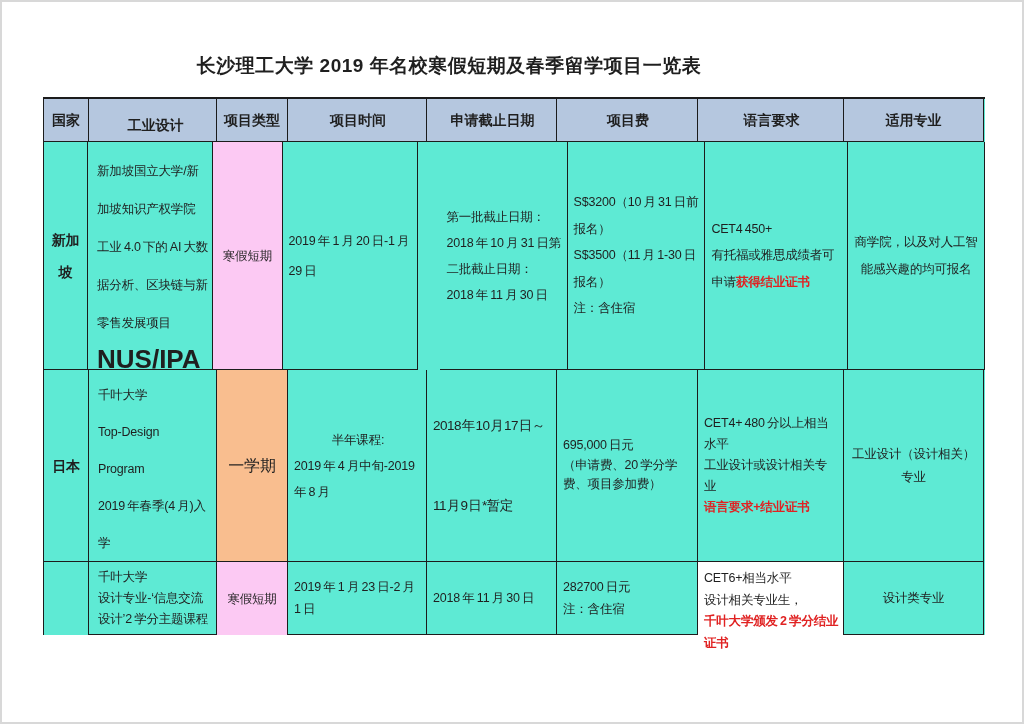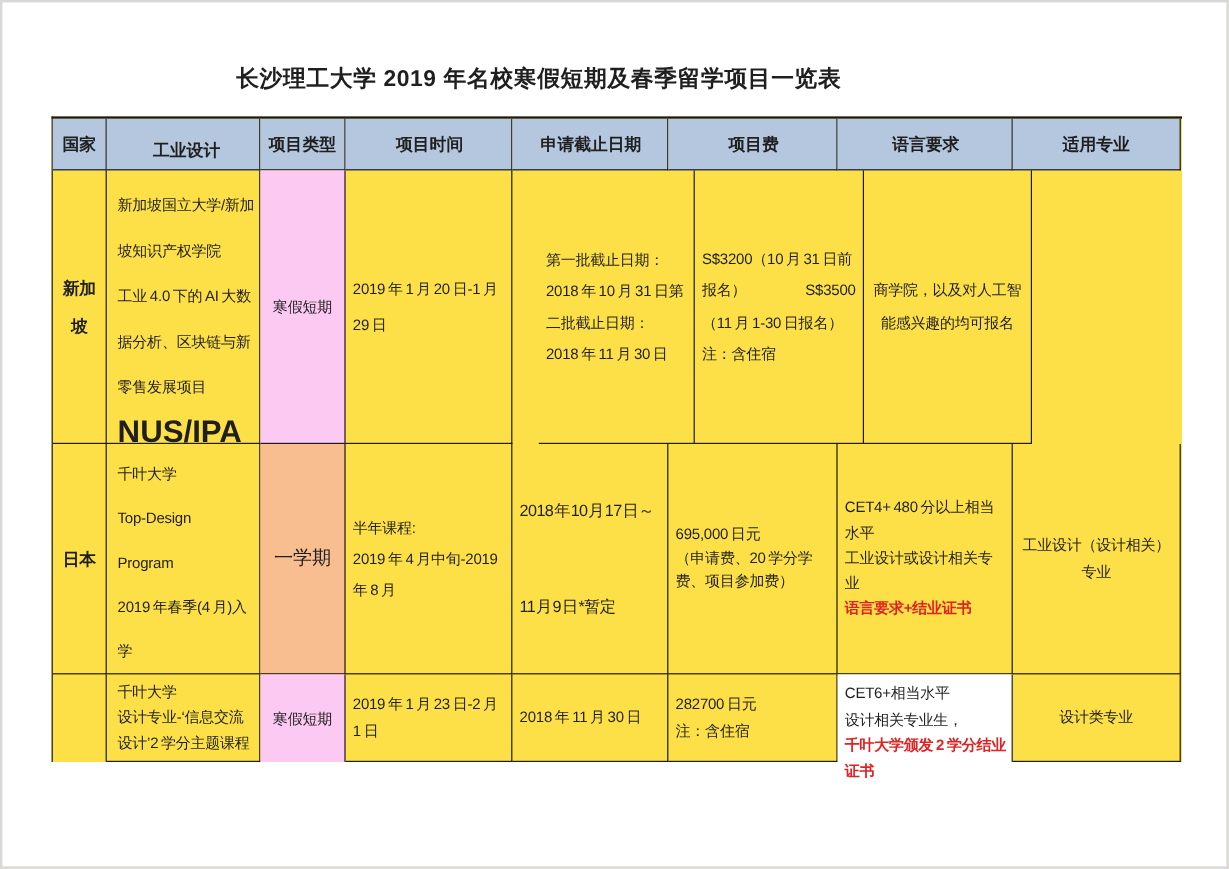--- a/index.html
+++ b/index.html
@@ -10,21 +10,21 @@
   }
   .frame{position:absolute;inset:0;border:2px solid #d8d8d8;pointer-events:none;}
   .title{
     position:absolute;top:53px;left:43px;width:812px;
     text-align:center;font-size:19px;font-weight:bold;letter-spacing:.5px;
     white-space:nowrap;
   }
   .tbl{
     position:absolute;left:43px;top:97px;width:941px;
     border-top:2px solid #1c1c1c;border-left:1px solid #1c1c1c;
-    background:#fde047;
+    background:#5eead4;
   }
   .trow{display:flex;}
   .cell{
     box-sizing:border-box;position:relative;
     border-right:1px solid #1c1c1c;border-bottom:1px solid #1c1c1c;
     display:flex;flex-direction:column;justify-content:center;
     overflow:hidden;font-size:12.5px;letter-spacing:-0.2px;word-spacing:-1px;
     line-height:22px;
   }
   .c0{width:45px;}.c1{width:128px;}.c2{width:71px;}.c3{width:139px;}
@@ -42,21 +42,21 @@
   .c0{align-items:center;text-align:center;font-weight:bold;font-size:14px;line-height:32px;padding:0 2px;}
   .c1{justify-content:flex-start;padding:10px 3px 0 9px;}
   .tr0 .c1{line-height:38px;}
   .tr1 .c1{line-height:37px;padding-top:7px;}
   .tr2 .c1{line-height:21px;justify-content:center;padding-top:0;}
   .c2{align-items:center;justify-content:center;text-align:center;}
   .v-winter{background:var(--winter-bg,#fcc9f3);}
   .v-semester{background:var(--semester-bg,#f9be8f);font-size:16px;}
   .c3,.c4,.c5,.c6{padding:0 4px 0 6px;}
   .tr0 .c3{line-height:30px;}
-  .tr1 .c3{line-height:26px;}
+  .tr1 .c3{line-height:26px;align-items:center;}
   .tr2 .c3{line-height:22px;}
   .tr0 .c4{line-height:26px;margin-left:22px;}
   .tr1 .c4{line-height:36px;font-size:13.5px;letter-spacing:-0.5px;word-spacing:-2.5px;gap:44px;}
   .tr2 .c4{line-height:20px;}
   .tr0 .c5{line-height:26.5px;}
   .tr1 .c5{line-height:19.5px;}
   .tr2 .c5{line-height:22px;}
   .tr0 .c6{line-height:26.5px;}
   .tr1 .c6{line-height:21px;}
   .tr2 .c6{line-height:21.5px;justify-content:flex-start;padding-top:6px;overflow:visible;border-bottom:none;background:#fff;}
@@ -102,20 +102,24 @@
         <div class="cell c3">
           <div class="para"><span>2019 年 1 月 20 日-1 月 29 日</span></div>
         </div>
         <div class="cell c4">
           <div class="para"><span>第一批截止日期：2018 年 10 月 31 日第二批截止日期：</span></div>
           <div class="para"><span>2018 年 11 月 30 日</span></div>
         </div>
         <div class="cell c5">
           <div class="para"><span>S$3200（10 月 31 日前报名）　　　　S$3500（11 月 1-30 日报名）</span></div>
           <div class="para"><span>注：含住宿</span></div>
+        </div>
+        <div class="cell c6">
+          <div class="para"><span>CET4 450+</span></div>
+          <div class="para"><span>有托福或雅思成绩者可申请</span><span class="red">获得结业证书</span></div>
         </div>
         <div class="cell c7">
           <div class="para"><span>商学院，以及对人工智能感兴趣的均可报名</span></div>
         </div>
       </div>
       <div class="trow tr1">
         <div class="cell c0">日本</div>
         <div class="cell c1">
           <div class="para"><span>千叶大学</span></div>
           <div class="para"><span>Top-Design</span></div>

